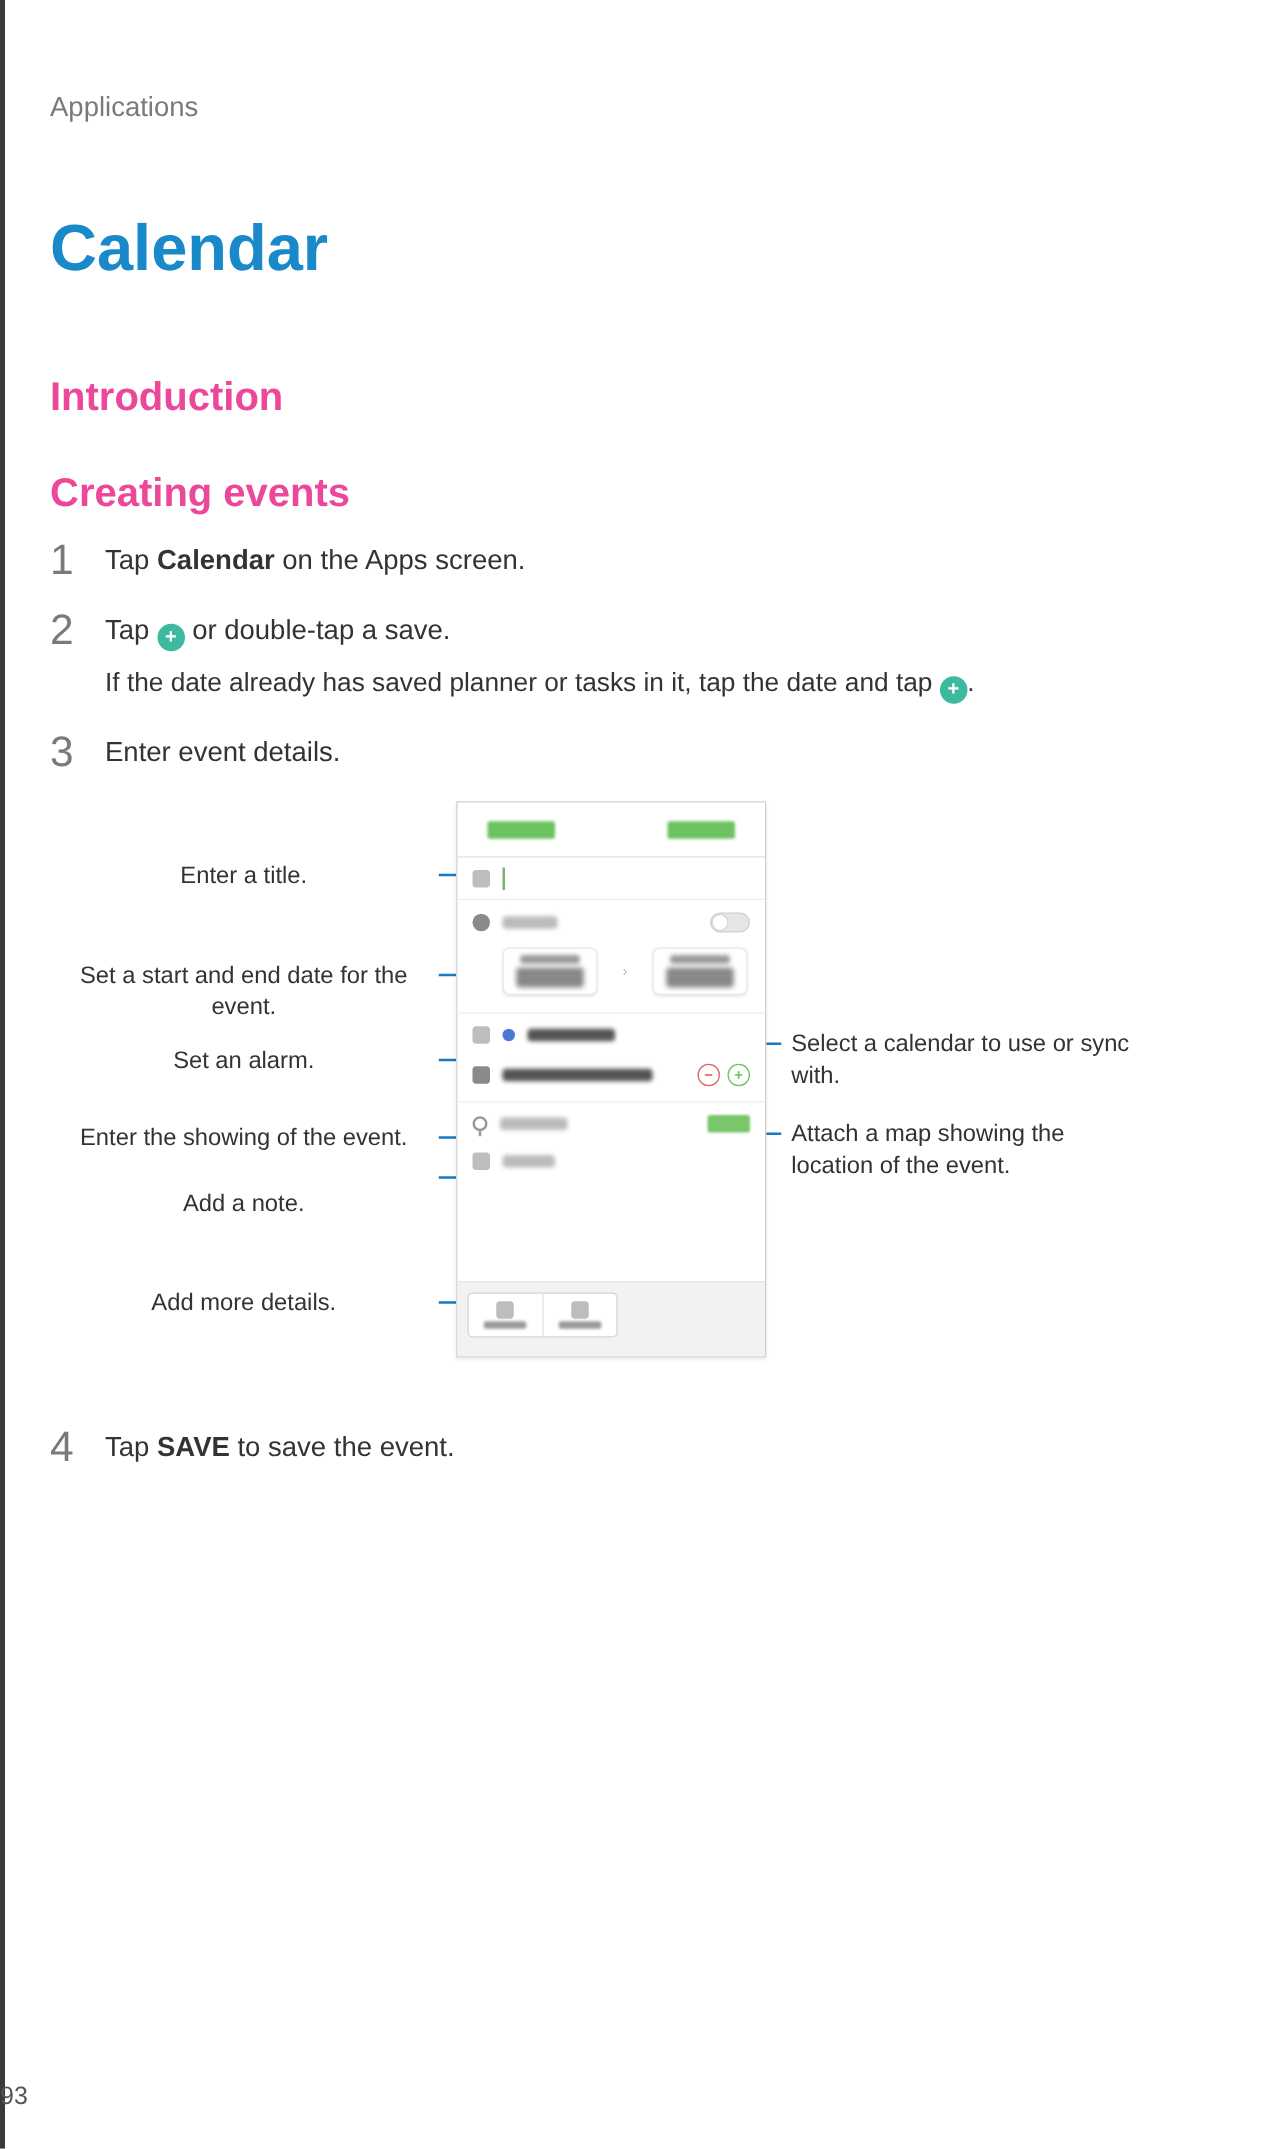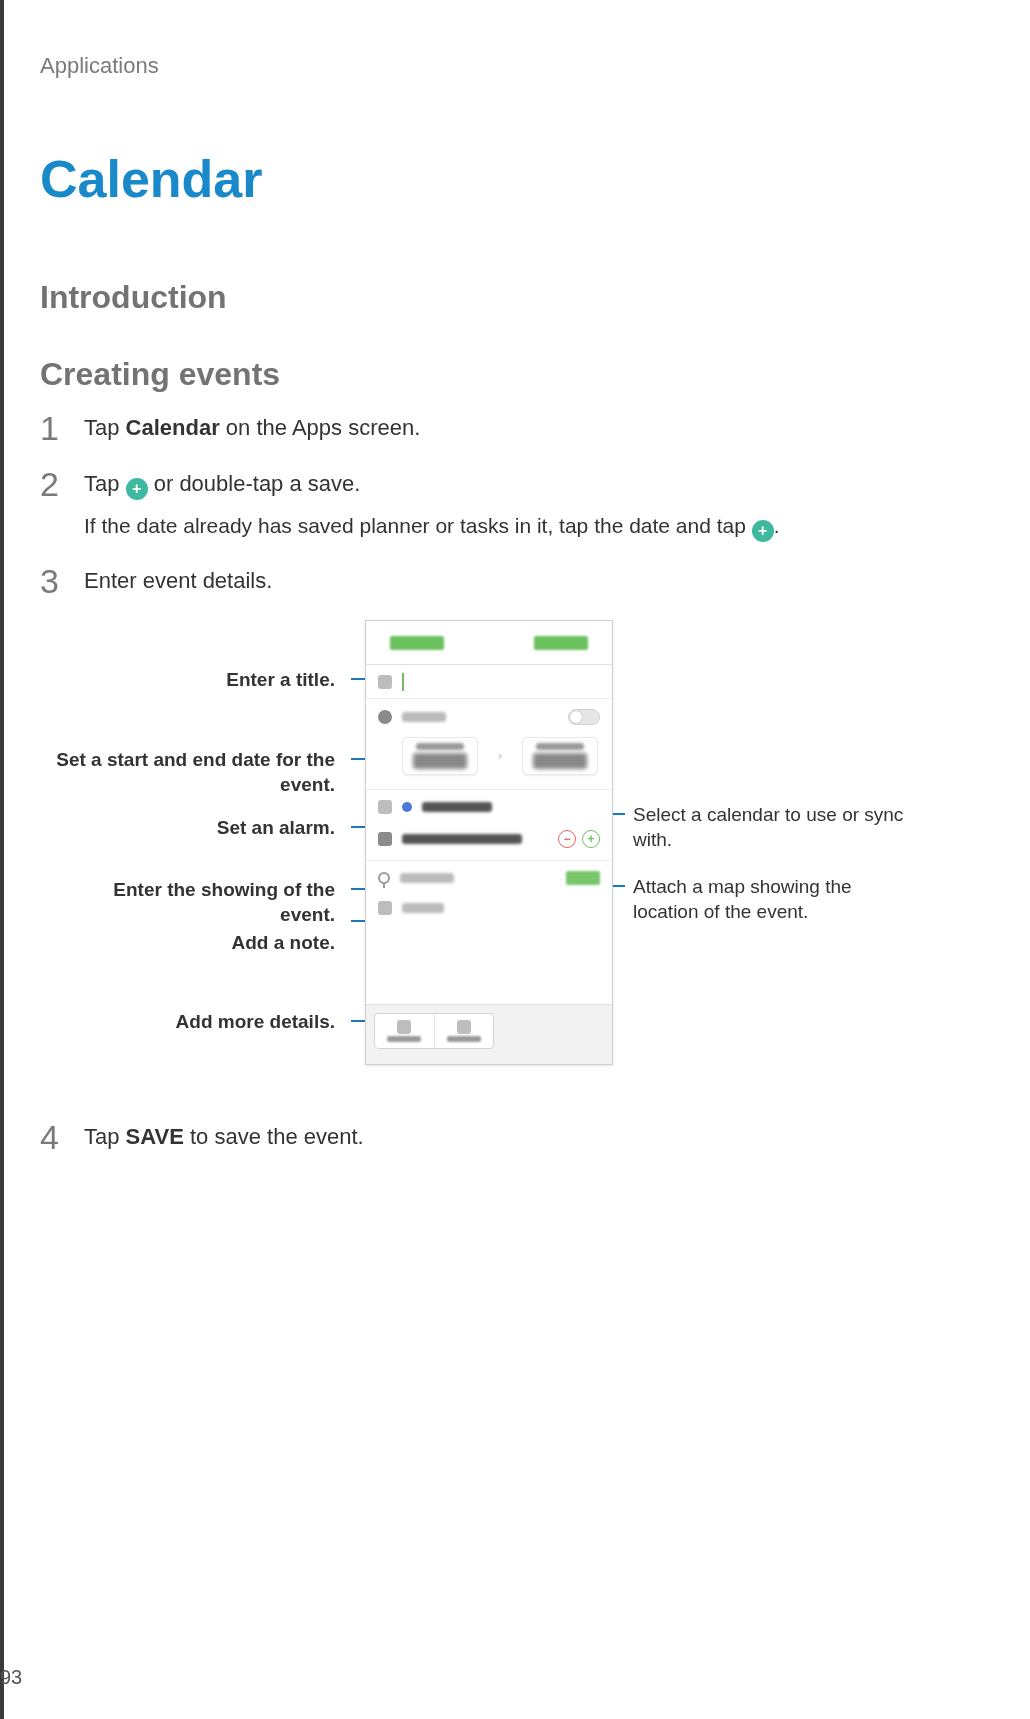--- a/index.html
+++ b/index.html
@@ -5,21 +5,21 @@
   * { box-sizing: border-box; margin: 0; padding: 0; }
   body {
     width: 1030px;
     height: 1719px;
     font-family: "Helvetica Neue", Arial, sans-serif;
     color: #2a2a2a;
     position: relative;
     background: #fff;
   }
   .page {
-    padding: 53px 50px 40px 40px;
+    padding: 73px 50px 40px 40px;
     position: relative;
     height: 100%;
   }
   .left-rule {
     position: absolute;
     left: 0; top: 0; bottom: 0;
     width: 4px;
     background: #3a3a3a;
   }
   .breadcrumb {
@@ -29,21 +29,21 @@
     font-weight: 400;
   }
   h1.title {
     font-size: 52px;
     color: #1a89c9;
     font-weight: 600;
     margin-bottom: 70px;
   }
   h2.section {
     font-size: 32px;
-    color: #737373;
+    color: #ec4899;
     font-weight: 600;
     margin-bottom: 18px;
     margin-top: 40px;
   }
   p.bodytext {
     font-size: 22px;
     color: #333;
     line-height: 1.45;
     margin-bottom: 12px;
   }
@@ -183,21 +183,21 @@
   .mock-pin::after { content:''; position:absolute; left:3px; top:9px; width:2px; height:5px; background:#9a9a9a;}
 
   
   .callout {
     position: absolute;
     font-size: 19px;
     color: #333;
     line-height: 1.3;
     max-width: 280px;
   }
-  .callout.left { text-align: right; font-weight: bold; }
+  .callout.left { text-align: center; }
   .leader {
     position: absolute;
     height: 2px;
     background: #1a79c0;
   }
   .leader-v {
     position: absolute;
     width: 2px;
     background: #1a79c0;
   }

